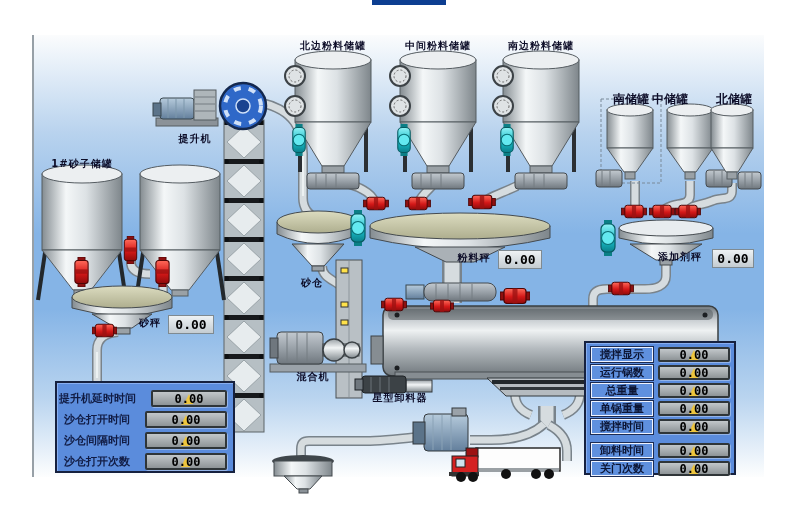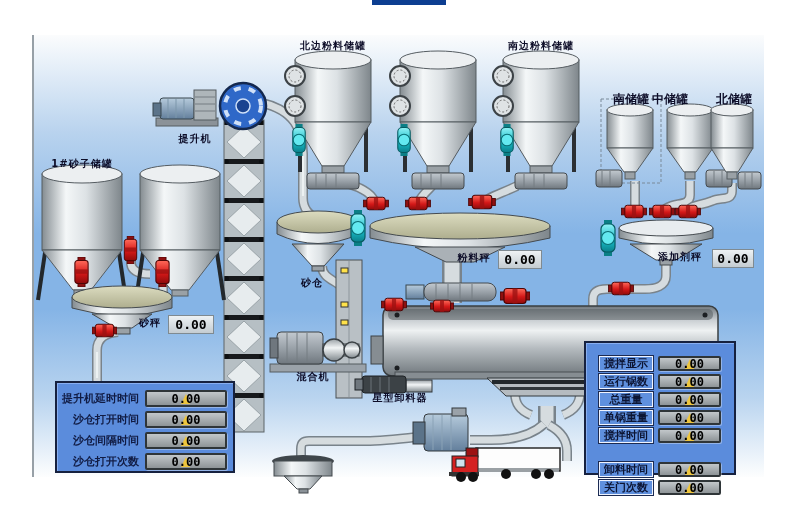--- a/index.html
+++ b/index.html
@@ -20,21 +20,21 @@
        text-align:center;letter-spacing:1px;white-space:nowrap;}
   .lbl.sm{font-size:12px;letter-spacing:0;}
   .svbox{position:absolute;display:flex;align-items:center;justify-content:center;
          background:linear-gradient(180deg,#eef2f4,#c4ccd1);
          border:1px solid #7f8a91;color:#000;
          font:bold 13px "DejaVu Sans Mono","Liberation Mono",monospace;}
   .panel{position:absolute;background:#5b8cdc;border:2px solid #16213f;
          box-shadow:inset 1px 1px 0 #88aef0;box-sizing:border-box;}
   .prow{display:flex;align-items:center;justify-content:flex-end;}
   .llab{font:bold 11px "DejaVu Sans","Liberation Sans",sans-serif;color:#111c44;
-        margin-right:6px;white-space:nowrap;}
+        margin-right:15px;white-space:nowrap;}
   .rlab{width:62px;height:15px;display:flex;align-items:center;justify-content:center;
         font:bold 11px "DejaVu Sans","Liberation Sans",sans-serif;color:#0c1534;
         background:#5f90de;border:1px solid #eef3ff;box-shadow:0 0 0 1px #1c2b52;
         margin-right:5px;box-sizing:border-box;white-space:nowrap;}
   .vbox{position:relative;display:flex;align-items:center;justify-content:center;
         background:linear-gradient(180deg,#c2c7ca,#8e9497);
         border:2px solid #2f3538;border-radius:2px;
         box-shadow:1px 1px 0 rgba(255,255,255,.35);
         font:bold 12px "DejaVu Sans Mono","Liberation Mono",monospace;color:#000;
         box-sizing:border-box;}
@@ -406,20 +406,21 @@
       <rect x="449" y="472" width="30" height="4" fill="#333"></rect>
       <circle cx="461" cy="477" r="5" fill="#111"></circle>
       <circle cx="473" cy="477" r="5" fill="#111"></circle>
       <circle cx="506" cy="474" r="5" fill="#111"></circle>
       <circle cx="536" cy="474" r="5" fill="#111"></circle>
       <circle cx="549" cy="474" r="5" fill="#111"></circle>
     </g>
   </svg>
 
   <div class="lbl" style="left:285px;top:39px;width:96px;">北边粉料储罐</div>
+  <div class="lbl" style="left:390px;top:39px;width:96px;">中间粉料储罐</div>
   <div class="lbl" style="left:493px;top:39px;width:96px;">南边粉料储罐</div>
   <div class="lbl sm" style="left:603px;top:91px;width:56px;">南储罐</div>
   <div class="lbl sm" style="left:642px;top:91px;width:56px;">中储罐</div>
   <div class="lbl sm" style="left:706px;top:91px;width:56px;">北储罐</div>
   <div class="lbl" style="left:32px;top:157px;width:100px;">1#砂子储罐</div>
   <div class="lbl" style="left:164px;top:132px;width:62px;">提升机</div>
   <div class="lbl" style="left:278px;top:276px;width:44px;margin-left:12px;">砂仓</div>
   <div class="lbl" style="left:284px;top:370px;width:58px;">混合机</div>
   <div class="lbl" style="left:358px;top:391px;width:84px;">星型卸料器</div>
 
@@ -460,21 +461,21 @@
     </div>
     <div class="prow">
       <span class="llab">沙仓打开次数</span>
       <span class="vbox" style="width:82px;height:17px;">
           <i class="wedge"></i>
           <b>0.00</b>
         </span>
     </div>
   </div>
 
-  <div class="panel" style="left:584px;top:341px;width:152px;height:134px;padding:13px;">
+  <div class="panel" style="left:584px;top:341px;width:152px;height:134px;padding:4px;">
     <div class="prow" style="margin-bottom:3px;">
       <span class="rlab">搅拌显示</span>
       <span class="vbox" style="width:72px;height:15px;">
           <i class="wedge" style="top:1px;"></i>
           <b>0.00</b>
         </span>
     </div>
     <div class="prow" style="margin-bottom:3px;">
       <span class="rlab">运行锅数</span>
       <span class="vbox" style="width:72px;height:15px;">
@@ -489,21 +490,21 @@
           <b>0.00</b>
         </span>
     </div>
     <div class="prow" style="margin-bottom:3px;">
       <span class="rlab">单锅重量</span>
       <span class="vbox" style="width:72px;height:15px;">
           <i class="wedge" style="top:1px;"></i>
           <b>0.00</b>
         </span>
     </div>
-    <div class="prow" style="margin-bottom:19px;">
+    <div class="prow" style="margin-bottom:9px;">
       <span class="rlab">搅拌时间</span>
       <span class="vbox" style="width:72px;height:15px;">
           <i class="wedge" style="top:1px;"></i>
           <b>0.00</b>
         </span>
     </div>
     <div class="prow" style="margin-bottom:3px;">
       <span class="rlab">卸料时间</span>
       <span class="vbox" style="width:72px;height:15px;">
           <i class="wedge" style="top:1px;"></i>

